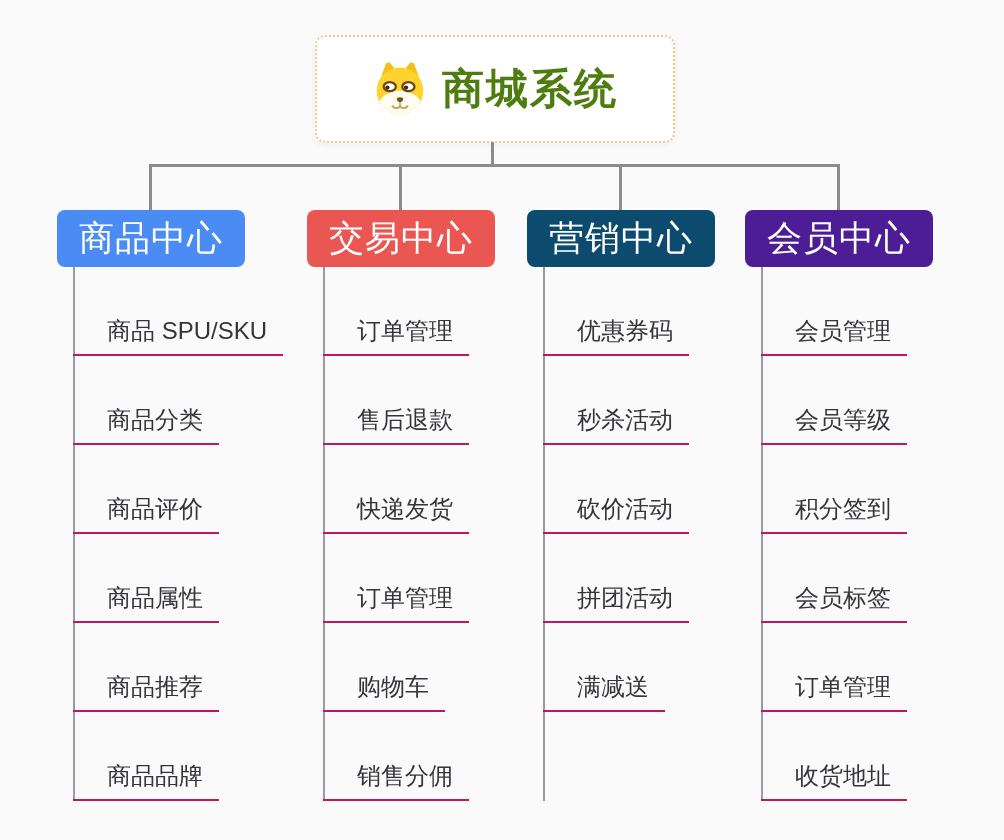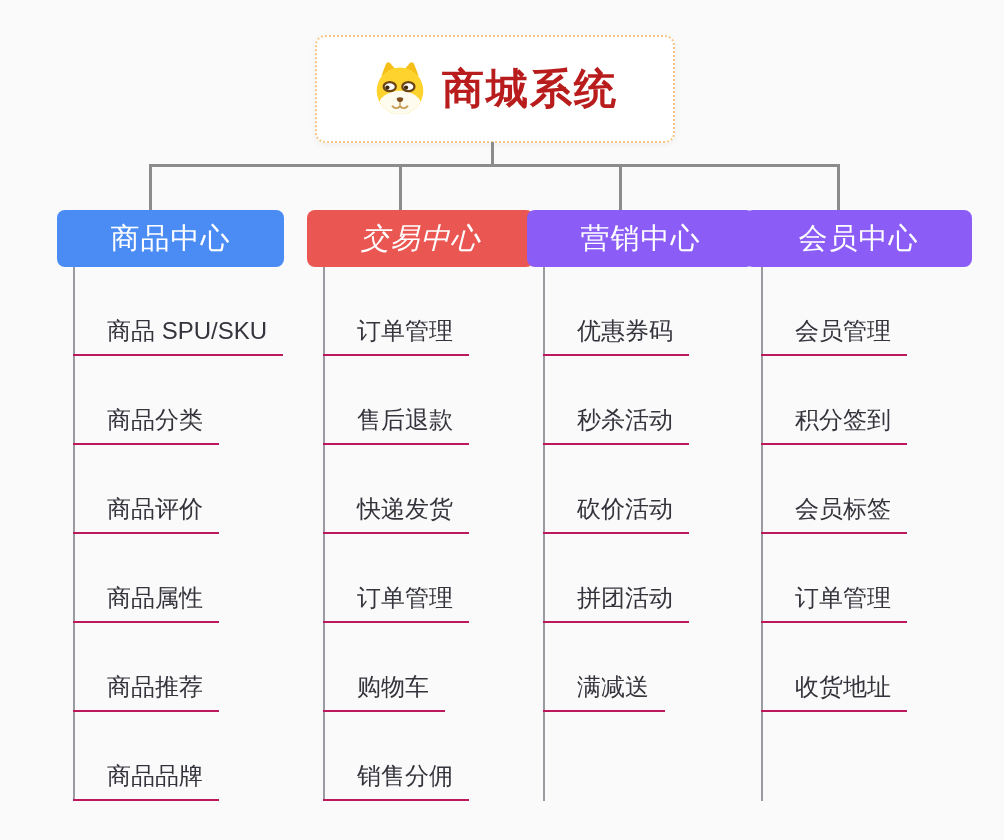--- a/index.html
+++ b/index.html
@@ -22,23 +22,23 @@
   
   .line{position:absolute;background:#8C8C8C;}
   .root-trunk{left:491px;top:142px;width:3px;height:23px;}
   .h-line{left:149px;top:164px;width:691px;height:3px;}
   .drop{top:164px;width:3px;height:46px;}
   .drop.d0{left:149px;} .drop.d1{left:399px;} .drop.d2{left:619px;} .drop.d3{left:837px;}
   
   .branch{position:absolute;top:210px;width:260px;}
   .branch.b0{left:57px;} .branch.b1{left:307px;} .branch.b2{left:527px;} .branch.b3{left:745px;}
   .branch-header{
-    width:227px;height:57px;border-radius:8px;
+    width:188px;height:57px;border-radius:8px;
     display:flex;align-items:center;justify-content:center;
-    color:#FFFFFF;font-size:29px;font-weight:500;letter-spacing:1px;
+    color:#FFFFFF;font-size:35px;font-weight:500;letter-spacing:1px;
   }
   .branch-trunk{
     position:absolute;left:16px;top:57px;width:2px;height:534px;background:#9A9AA0;
   }
   .items{position:absolute;left:16px;top:57px;}
   .item{height:89px;display:flex;align-items:flex-end;}
   .item-label{
     display:inline-block;white-space:nowrap;
     font-size:24px;color:#34343C;line-height:30px;
     padding:0 16px 8px 34px;
@@ -58,21 +58,21 @@
       </clipPath>
     <ellipse cx="30" cy="48" rx="23" ry="16" fill="#FEFBEF" clip-path="url(#headClip)"></ellipse>
     <ellipse cx="19" cy="27.5" rx="6.5" ry="4.8" fill="#FFFFFF" stroke="#6B4516" stroke-width="2.4"></ellipse>
     <ellipse cx="39" cy="27.5" rx="6.5" ry="4.8" fill="#FFFFFF" stroke="#6B4516" stroke-width="2.4"></ellipse>
     <circle cx="16.5" cy="28.5" r="2.3" fill="#3F2A0C"></circle>
     <circle cx="36.5" cy="28.5" r="2.3" fill="#3F2A0C"></circle>
     <path d="M26.5 40 Q30 37.8 33.5 40 Q33.5 43.5 30 44.5 Q26.5 43.5 26.5 40 Z" fill="#7C4F1D"></path>
     <path d="M30 44.5 L30 48.5" stroke="#C9A05E" stroke-width="1.6" fill="none"></path>
     <path d="M22 48.5 Q26 52.5 30 48.5 Q34 52.5 38 48.5" stroke="#C9A05E" stroke-width="2" fill="none" stroke-linecap="round"></path>
   </svg>
-  <span class="root-title" style="color: #b91c1c;">商城系统</span>
+  <span class="root-title" style="color: #4d7c0f;">商城系统</span>
 </div>
 
 <div class="line root-trunk" style="background-color: rgb(140, 140, 140);"></div>
 <div class="line h-line" style="background-color: rgb(140, 140, 140);"></div>
 <div class="line drop d0" style="background-color: rgb(140, 140, 140);"></div>
 <div class="line drop d1" style="background-color: rgb(140, 140, 140);"></div>
 <div class="line drop d2" style="background-color: rgb(140, 140, 140);"></div>
 <div class="line drop d3" style="background-color: rgb(140, 140, 140);"></div>
 
 <div class="branch b0">
@@ -94,21 +94,21 @@
     <div class="item">
         <span class="item-label">商品推荐</span>
       </div>
     <div class="item">
         <span class="item-label">商品品牌</span>
       </div>
   </div>
 </div>
 
 <div class="branch b1">
-  <div class="branch-header" style="background-color: rgb(234, 87, 82); font-style: italic;">交易中心</div>
+  <div class="branch-header" style="background-color: rgb(234, 87, 82);">交易中心</div>
   <div class="branch-trunk"></div>
   <div class="items">
     <div class="item">
         <span class="item-label">订单管理</span>
       </div>
     <div class="item">
         <span class="item-label">售后退款</span>
       </div>
     <div class="item">
         <span class="item-label">快递发货</span>
@@ -119,21 +119,21 @@
     <div class="item">
         <span class="item-label">购物车</span>
       </div>
     <div class="item">
         <span class="item-label">销售分佣</span>
       </div>
   </div>
 </div>
 
 <div class="branch b2">
-  <div class="branch-header" style="background-color: #8b5cf6; text-align: center;">营销中心</div>
+  <div class="branch-header" style="background-color: #0c4a6e; text-align: center;">营销中心</div>
   <div class="branch-trunk"></div>
   <div class="items">
     <div class="item">
         <span class="item-label">优惠券码</span>
       </div>
     <div class="item">
         <span class="item-label">秒杀活动</span>
       </div>
     <div class="item">
         <span class="item-label">砍价活动</span>
@@ -141,25 +141,28 @@
     <div class="item">
         <span class="item-label">拼团活动</span>
       </div>
     <div class="item">
         <span class="item-label">满减送</span>
       </div>
   </div>
 </div>
 
 <div class="branch b3">
-  <div class="branch-header" style="background-color: #8b5cf6;">会员中心</div>
+  <div class="branch-header" style="background-color: #4c1d95;">会员中心</div>
   <div class="branch-trunk"></div>
   <div class="items">
     <div class="item">
         <span class="item-label">会员管理</span>
+      </div>
+    <div class="item">
+        <span class="item-label">会员等级</span>
       </div>
     <div class="item">
         <span class="item-label">积分签到</span>
       </div>
     <div class="item">
         <span class="item-label">会员标签</span>
       </div>
     <div class="item">
         <span class="item-label">订单管理</span>
       </div>

